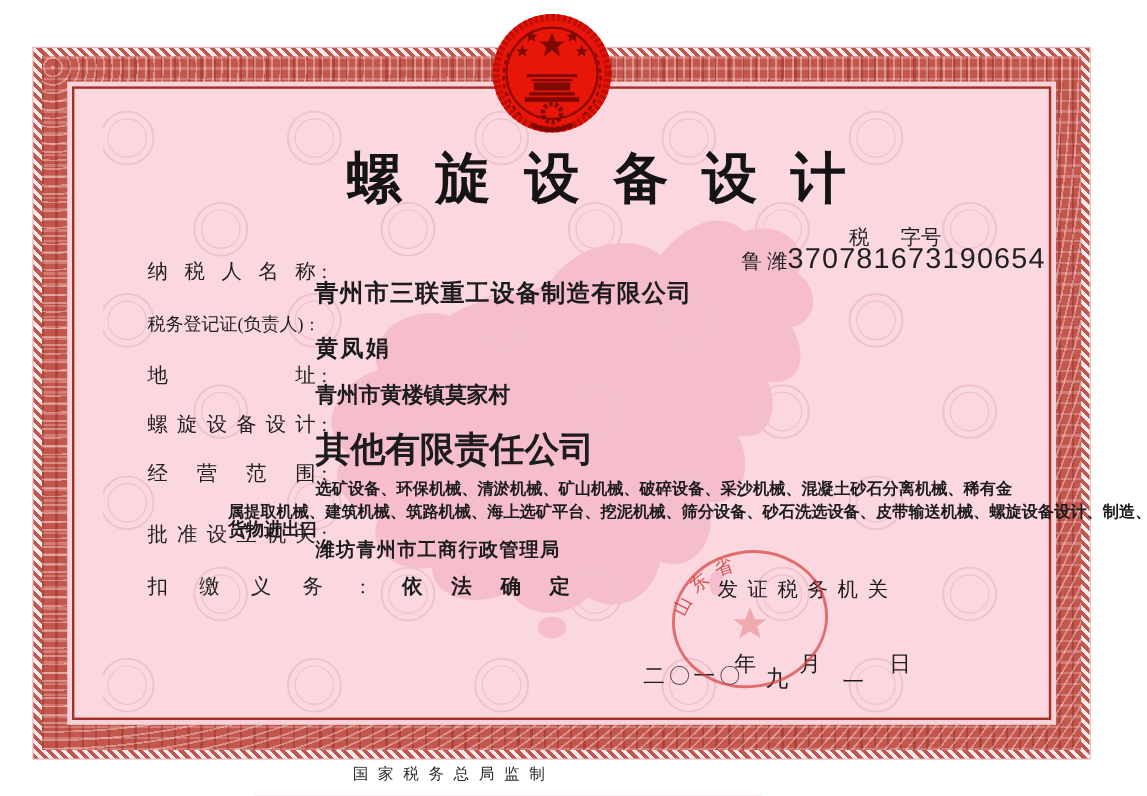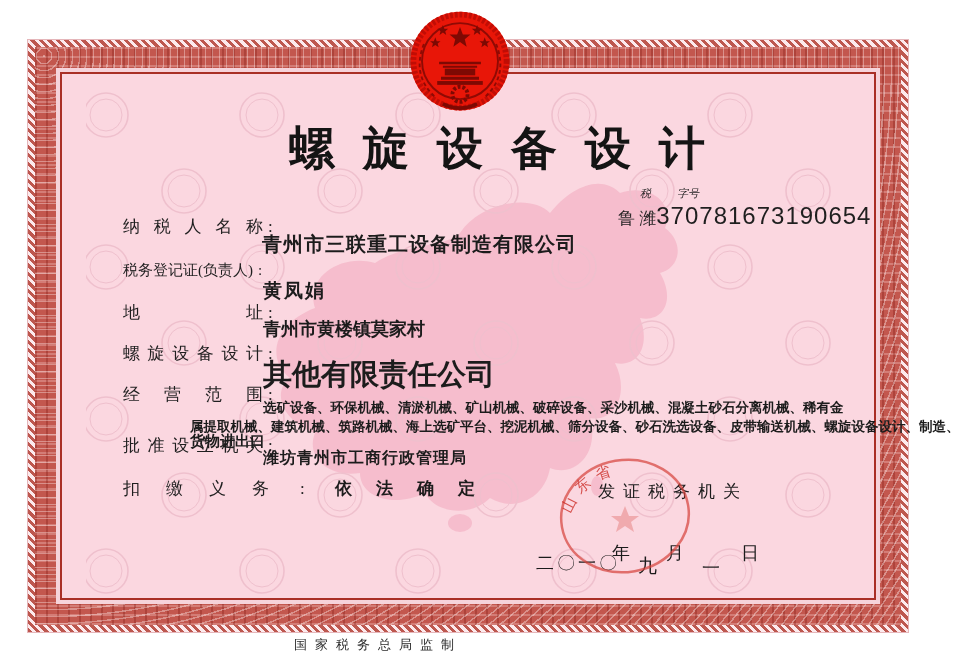--- a/index.html
+++ b/index.html
@@ -44,21 +44,21 @@
   .lbl{
     font-size:17px;width:140px;display:inline-block;
     text-align:justify;text-align-last:justify;
   }
   .row{position:absolute;left:123px;white-space:nowrap;font-size:17px;color:#1f1f1f;}
   .row .colon{margin-left:5px;}
   .val{
     font-family:"Liberation Sans","DejaVu Sans",sans-serif;
     font-weight:bold;color:#1c1c1c;
   }
-  .serial1{left:640px;top:186px;width:212px;display:flex;justify-content:flex-start;font-size:11px;font-style:italic;}
+  .serial1{left:640px;top:186px;width:212px;display:flex;justify-content:center;font-size:17px;}
   .serial1 .gap{margin-left:26px;}
   .serial2{left:618px;top:202px;font-size:17px;}
   .serial2 .num{font-size:24px;letter-spacing:1px;font-family:Liberation Sans, sans-serif;}
   .scope-line{font-family:"Liberation Sans","DejaVu Sans",sans-serif;font-weight:700;font-size:13.5px;color:#1c1c1c;}
   .issuer{left:598px;top:480px;font-size:17px;letter-spacing:8px;color:#1b1b1b;}
   .date-part{font-size:18px;color:#1b1b1b;}
   .footer{
     left:0;top:636px;width:756px;text-align:center;
     font-size:13px;letter-spacing:8px;color:#2b2b2b;
   }

